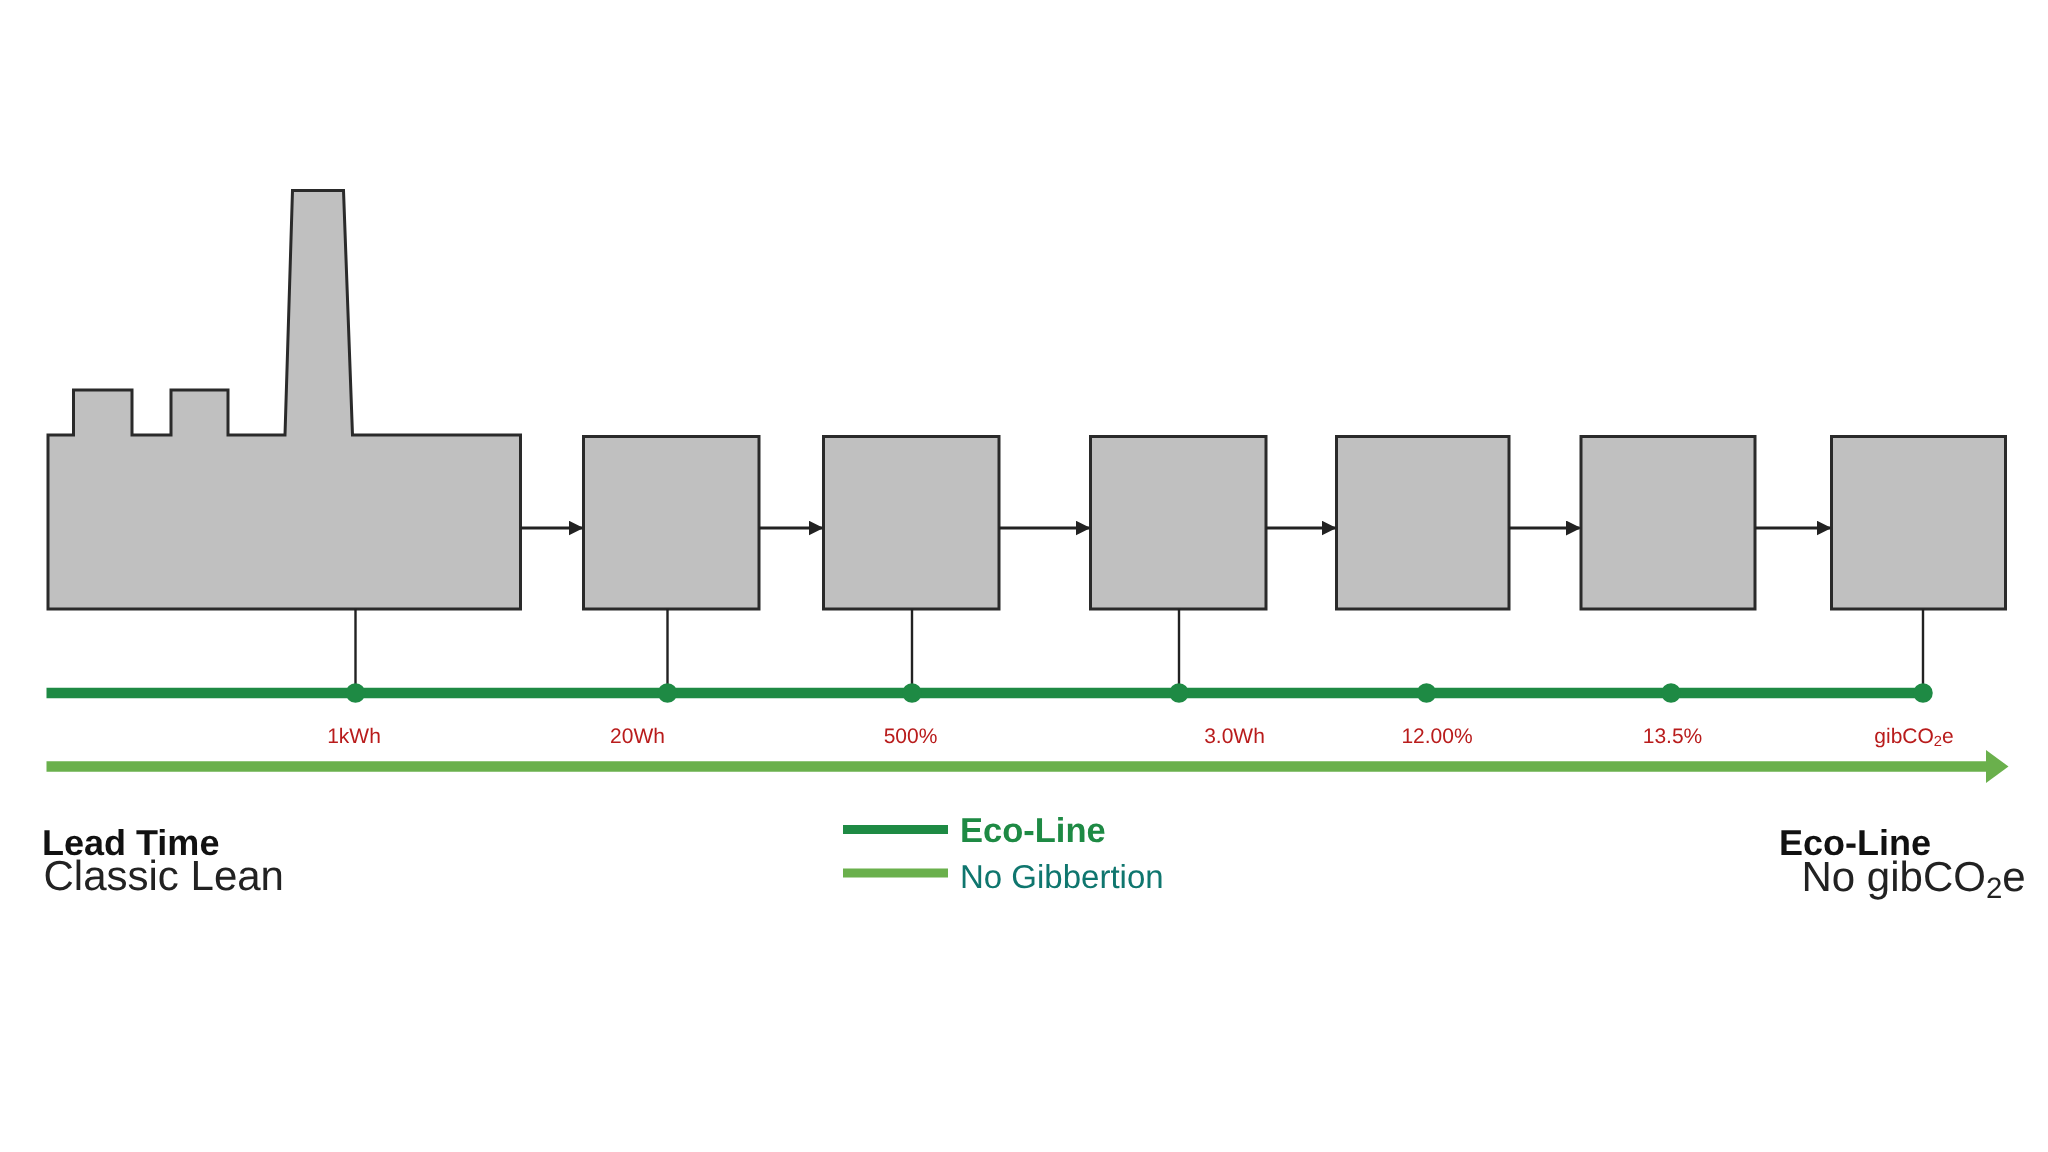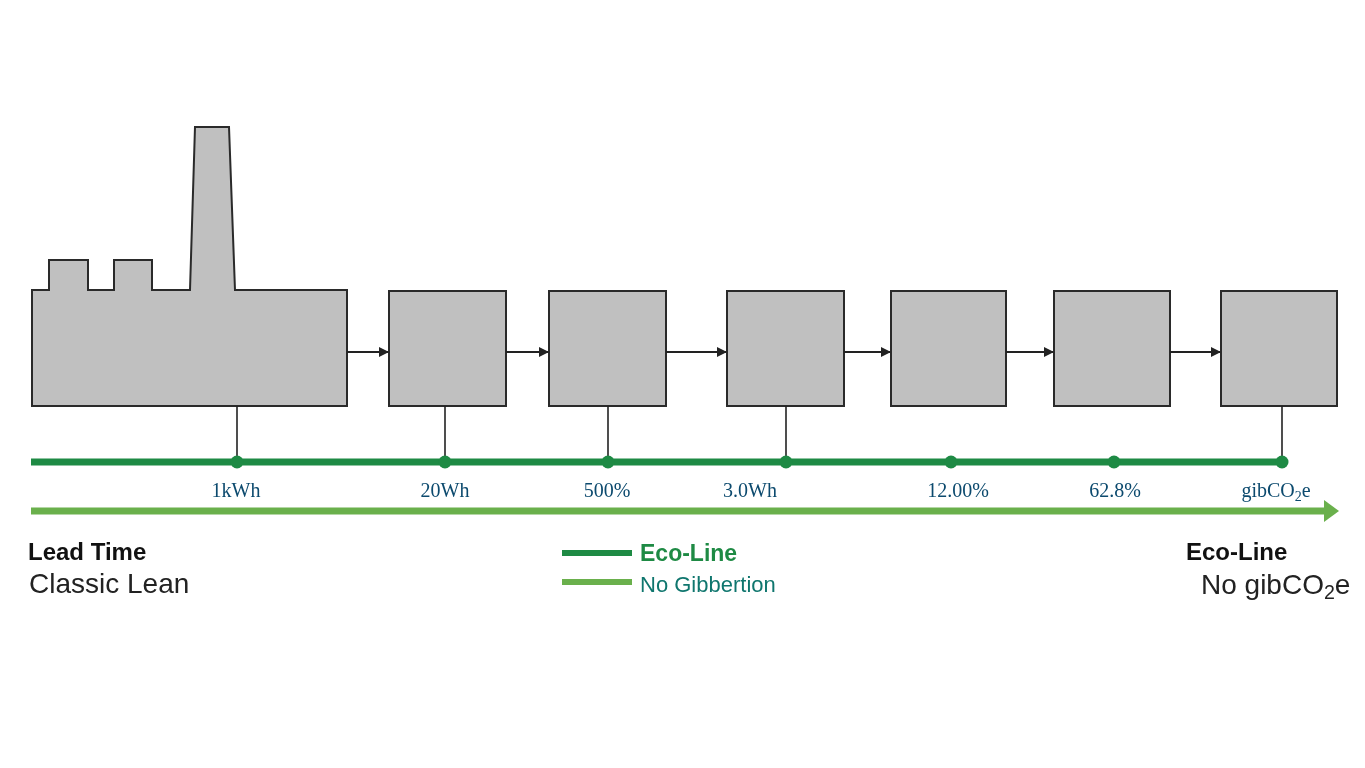--- a/index.html
+++ b/index.html
@@ -1,21 +1,21 @@
 <!DOCTYPE html>
 <html><head>
 <meta charset="utf-8">
 <style>
   html, body { margin: 0; padding: 0; background: #ffffff; }
   body { width: 1365px; height: 768px; position: relative; overflow: hidden;
          font-family: "Liberation Sans", sans-serif; color: #111; }
   #canvas { position: absolute; left: 0; top: 0; width: 1365px; height: 768px; }
   .abs { position: absolute; white-space: nowrap; }
-  .metric { font-size: 20px; color: #0c4a6e; transform: translateX(-50%); top: 478px; line-height: 24px; font-family: Liberation Serif, serif; }
-  .title-bold { font-weight: bold; font-size: 24px; color: #111; line-height: 28px; }
+  .metric { font-size: 14px; color: #b91c1c; transform: translateX(-50%); top: 478px; line-height: 24px; }
+  .title-bold { font-weight: bold; font-size: 24px; color: #111; line-height: 28px; margin-top: 11px; }
   .subtitle { font-size: 28px; color: #222; line-height: 26px; }
   .legend-title { font-weight: bold; font-size: 23px; line-height: 28px; }
   .legend-sub { font-size: 22px; color: #0f766e; line-height: 26px; }
   .swatch { position: absolute; height: 6px; }
   sub { font-size: 0.7em; vertical-align: -0.25em; }
 </style>
 </head>
 <body>
 
 <svg id="canvas" width="1365" height="768" viewBox="0 0 1365 768" xmlns="http://www.w3.org/2000/svg">
@@ -60,25 +60,25 @@
     <circle cx="951" cy="462" r="6.5"></circle>
     <circle cx="1114" cy="462" r="6.5"></circle>
     <circle cx="1282" cy="462" r="6.5"></circle>
   </g>
 
   <line x1="31" y1="511" x2="1326" y2="511" stroke="#6ab04c" stroke-width="7"></line>
   <path d="M1324,500 L1339,511 L1324,522 Z" fill="#6ab04c"></path>
 </svg>
 
 <div class="abs metric" style="left:236px;">1kWh</div>
-<div class="abs metric" style="left:445px;">20Wh</div>
+<div class="abs metric" style="left:425px;">20Wh</div>
 <div class="abs metric" style="left:607px;text-align:right;">500%</div>
-<div class="abs metric" style="left:750px;text-align:center;">3.0Wh</div>
+<div class="abs metric" style="left:823px;text-align:center;">3.0Wh</div>
 <div class="abs metric" style="left:958px;">12.00%</div>
-<div class="abs metric" style="left:1115px;">62.8%</div>
+<div class="abs metric" style="left:1115px;">13.5%</div>
 <div class="abs metric" style="left:1276px;"><span>gibCO</span><sub>2</sub><span>e</span></div>
 
 <div class="abs title-bold" style="left:28px; top:538px;">Lead Time</div>
 <div class="abs subtitle" style="left:29px; top:571px;">Classic Lean</div>
 
 <div>
   <div class="swatch" style="left:562px; top:550px; width:70px; background:#1e8a44;"></div>
   <div class="abs legend-title" style="left:640px; top:539px; color:#1e8a44;">Eco-Line</div>
   <div class="swatch" style="left:562px; top:579px; width:70px; background:#6ab04c;"></div>
   <div class="abs legend-sub" style="left:640px; top:572px;">No Gibbertion</div>

